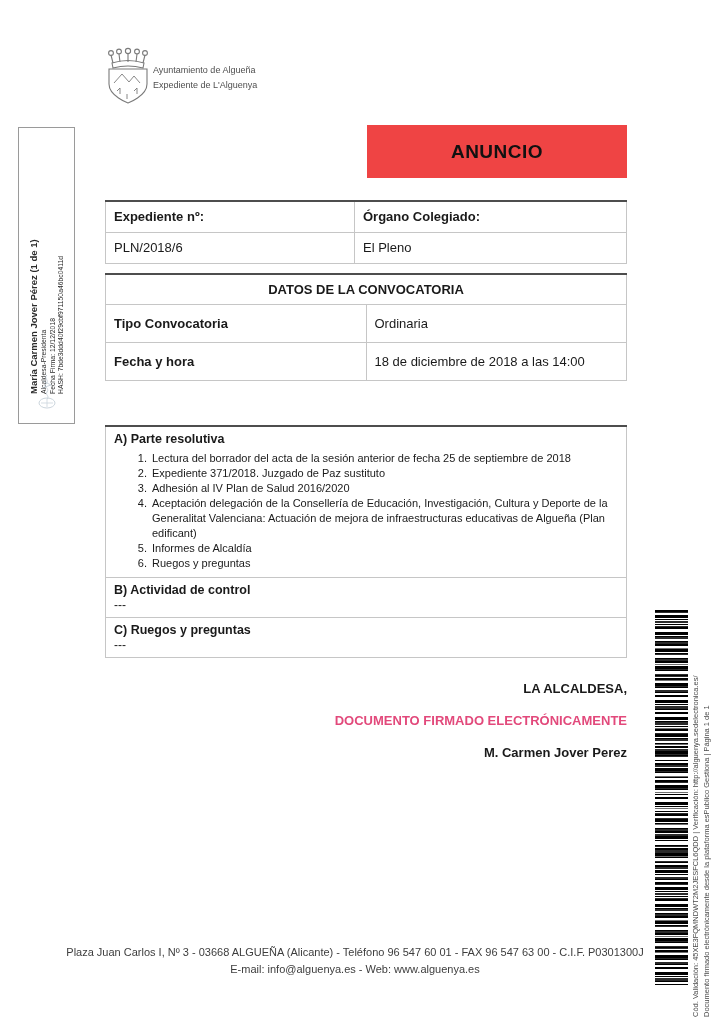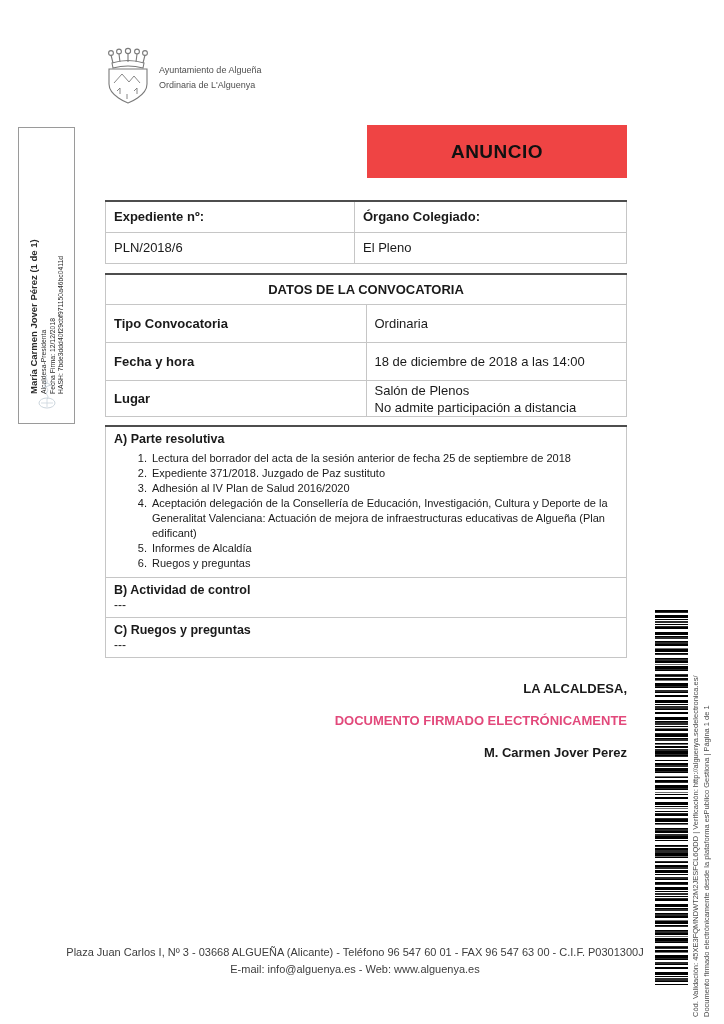--- a/index.html
+++ b/index.html
@@ -3,21 +3,21 @@
 <meta charset="utf-8">
 <style>
   html,body{margin:0;padding:0;background:#ffffff;}
   .page{
     position:relative;width:724px;height:1024px;background:#ffffff;
     font-family:"Liberation Sans","DejaVu Sans",sans-serif;color:#1a1a1a;overflow:hidden;
   }
   
   .logo{position:absolute;left:104px;top:47px;display:flex;align-items:center;}
   .logo svg{display:block;}
-  .logo-text{margin-left:7px;color:#4f4f4f;font-size:9px;line-height:15px;}
+  .logo-text{margin-left:1px;color:#4f4f4f;font-size:9px;line-height:15px;}
   
   .left-box{position:absolute;left:18px;top:127px;width:55px;height:295px;border:1px solid #9a9a9a;background:#fff;}
   .left-rot{
     position:absolute;left:50%;top:44%;width:272px;
     transform:translate(-50%,-50%) rotate(-90deg);
     text-align:left;color:#2b2b2b;
   }
   .left-rot .l1{font-size:9.5px;font-weight:bold;line-height:12px;}
   .left-rot .l2{font-size:6.8px;line-height:8.6px;}
   .stamp{position:absolute;left:50%;bottom:8px;transform:translateX(-50%);opacity:.75;}
@@ -85,21 +85,21 @@
           <circle cx="41" cy="6" r="2.4"></circle>
         <path d="M7 8 L9 16 M15 7 L16 15 M24 7 L24 15 M33 7 L32 15 M41 8 L39 16"></path>
         <path d="M8 16 Q24 11 40 16 L39 21 Q24 17 9 21 Z"></path>
         <path d="M5 22 h38 v15 c0 12 -19 19 -19 19 c0 0 -19 -7 -19 -19 Z"></path>
         <path d="M10 36 l8 -9 l7 8 l5 -6 l6 7" stroke-width="0.9"></path>
         <path d="M13 44 l3 -3 M16 41 v6 M30 44 l3 -3 M33 41 v6 M23 47 v5" stroke-width="0.9"></path>
       </svg>
     </span>
     <div class="logo-text">
       <div>Ayuntamiento de Algueña</div>
-      <div>Ordinaria de L'Alguenya</div>
+      <div>Expediente de L'Alguenya</div>
     </div>
   </div>
 
   <div class="left-box">
     <div class="left-rot">
       <div class="l1">María Carmen Jover Pérez (1 de 1)</div>
       <div class="l2">Alcaldesa-Presidenta</div>
       <div class="l2">Fecha Firma: 12/12/2018</div>
       <div class="l2">HASH: 7bde3ddd40f29cbf971150a46bc0411d</div>
     </div>
@@ -133,27 +133,20 @@
         <tr class="title-row">
       <th colspan="2">DATOS DE LA CONVOCATORIA</th>
     </tr>
     <tr class="r1">
       <td class="lbl" style="width:188px">Tipo Convocatoria</td>
       <td class="val">Ordinaria</td>
     </tr>
     <tr class="r2">
       <td class="lbl">Fecha y hora</td>
       <td class="val">18 de diciembre de 2018 a las 14:00</td>
-    </tr>
-    <tr class="r3">
-      <td class="lbl">Lugar</td>
-      <td class="val">
-        <div>Salón de Plenos</div>
-        <div>No admite participación a distancia</div>
-      </td>
     </tr>
   </tbody>
     </table>
 
   <table class="tbl3">
     <tbody>
     <tr>
       <td>
         <div class="sec-head">A) Parte resolutiva</div>
         <ol>

